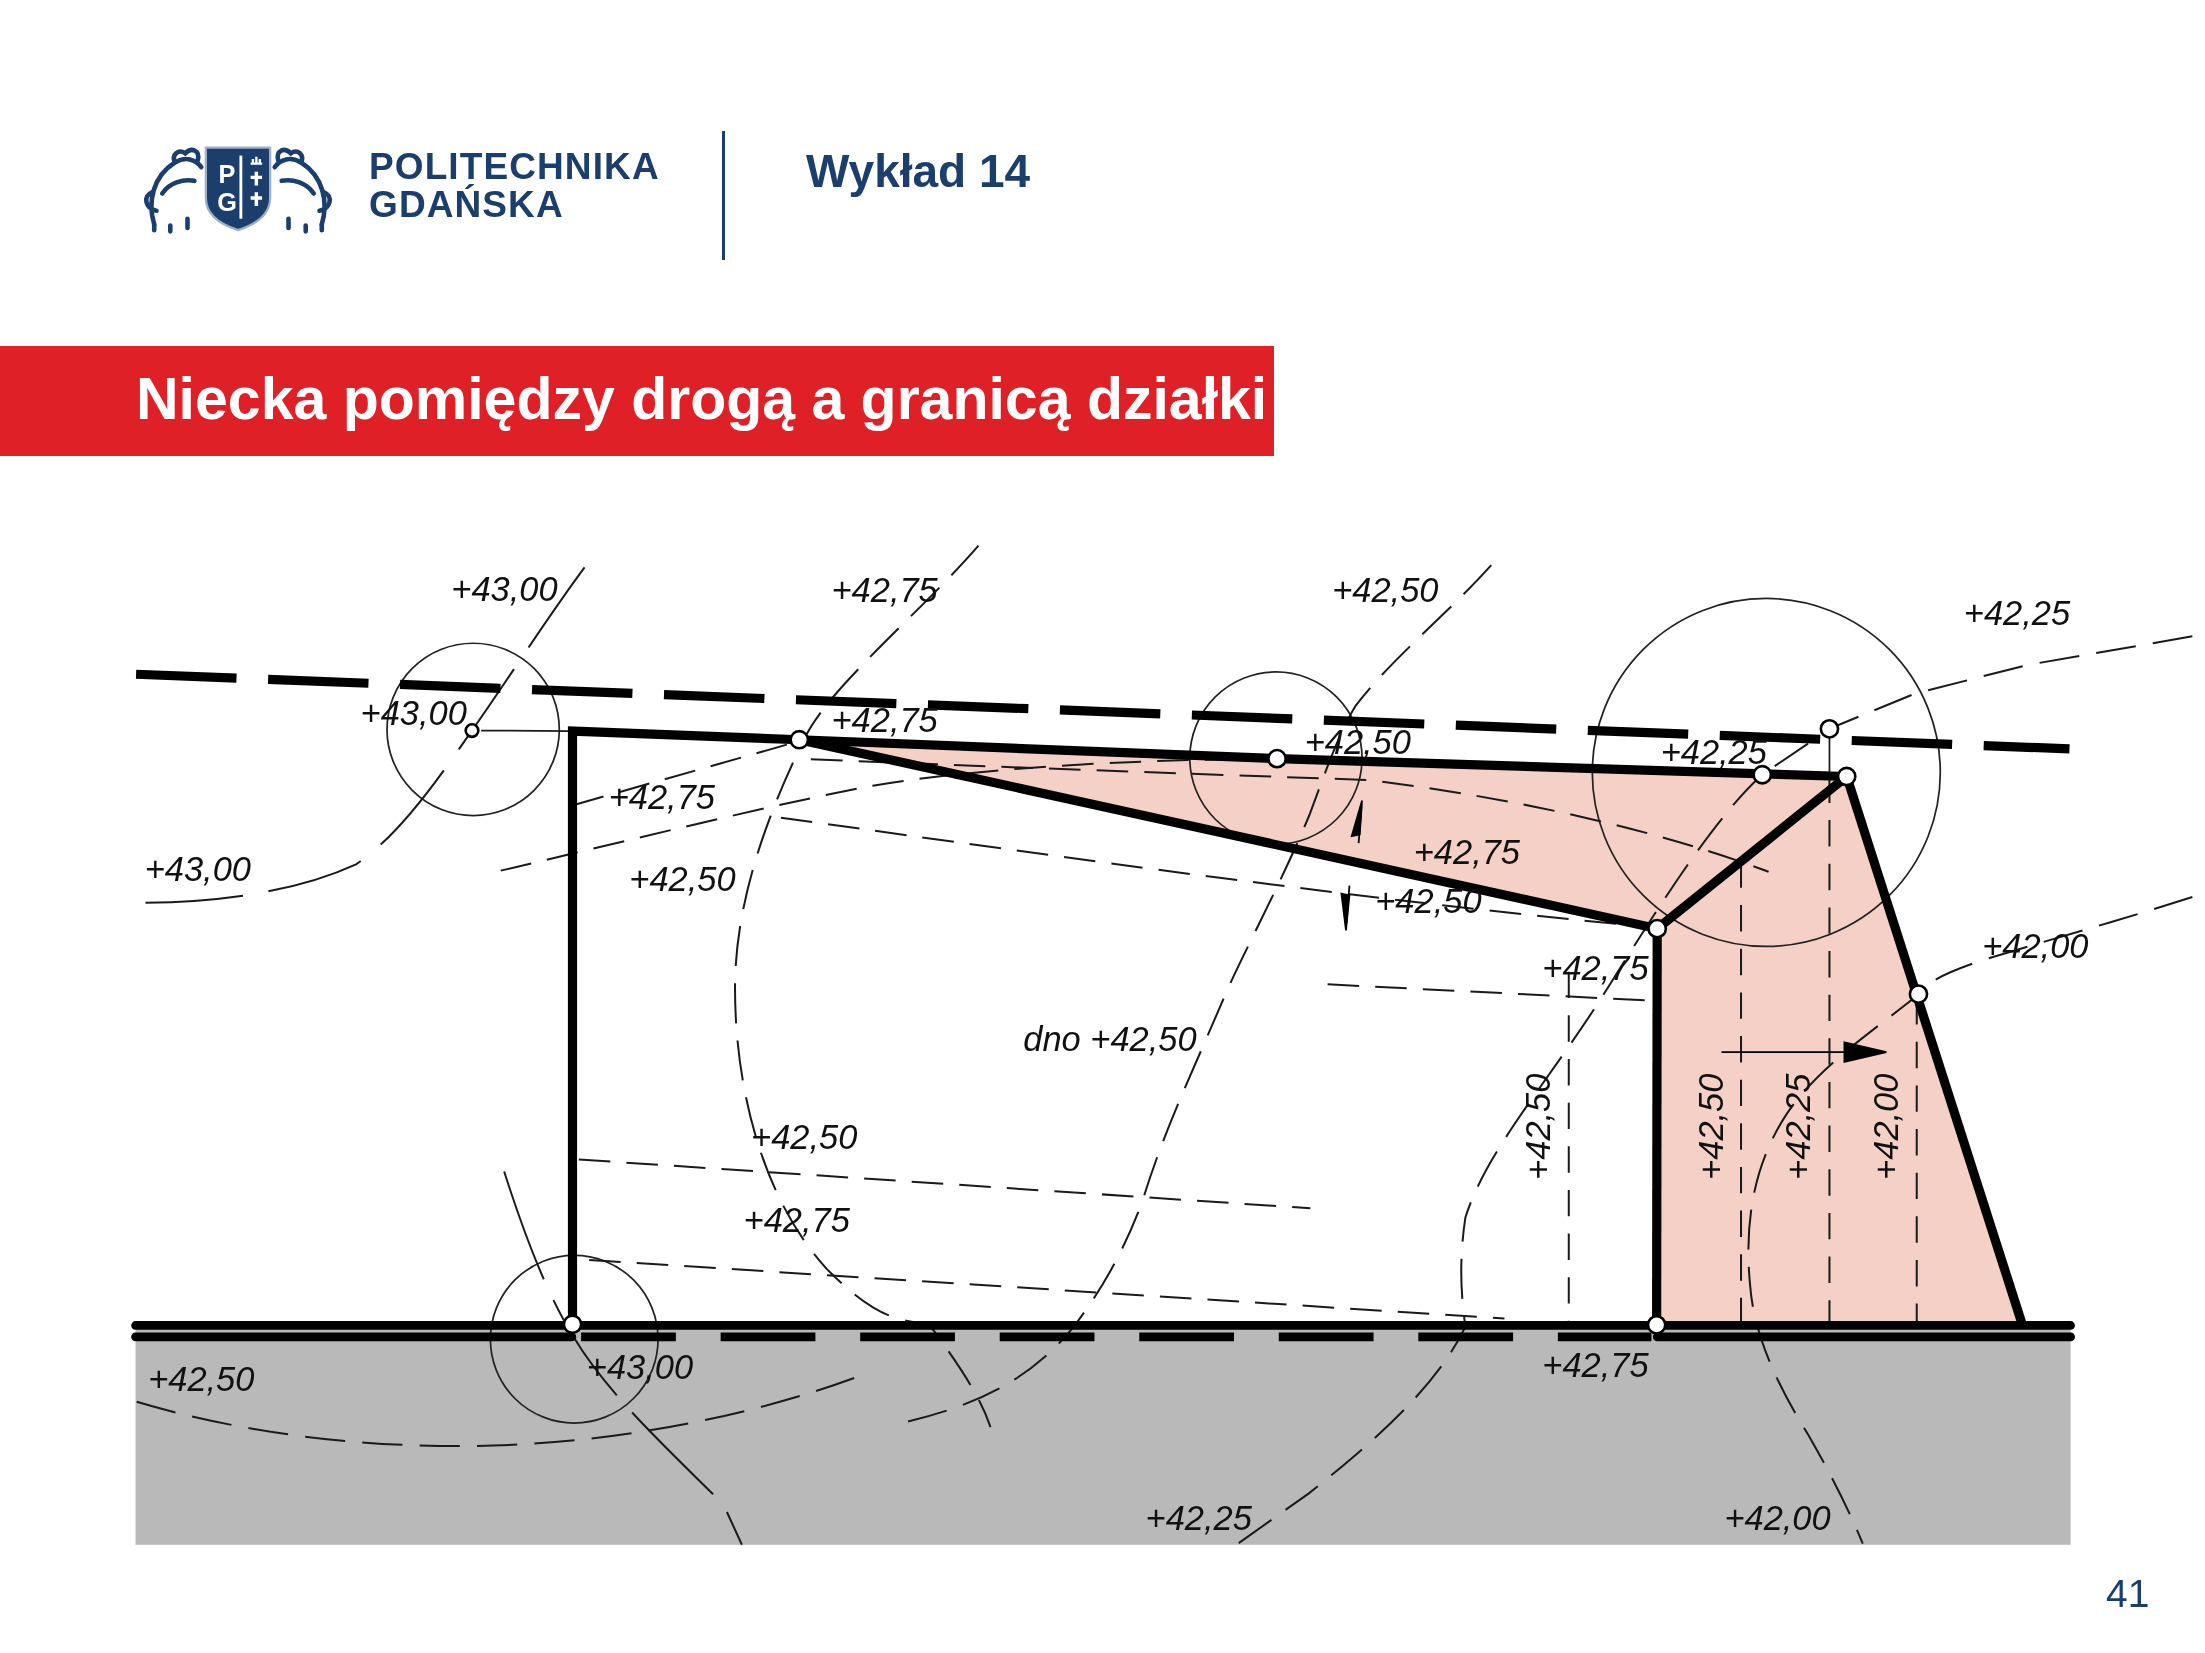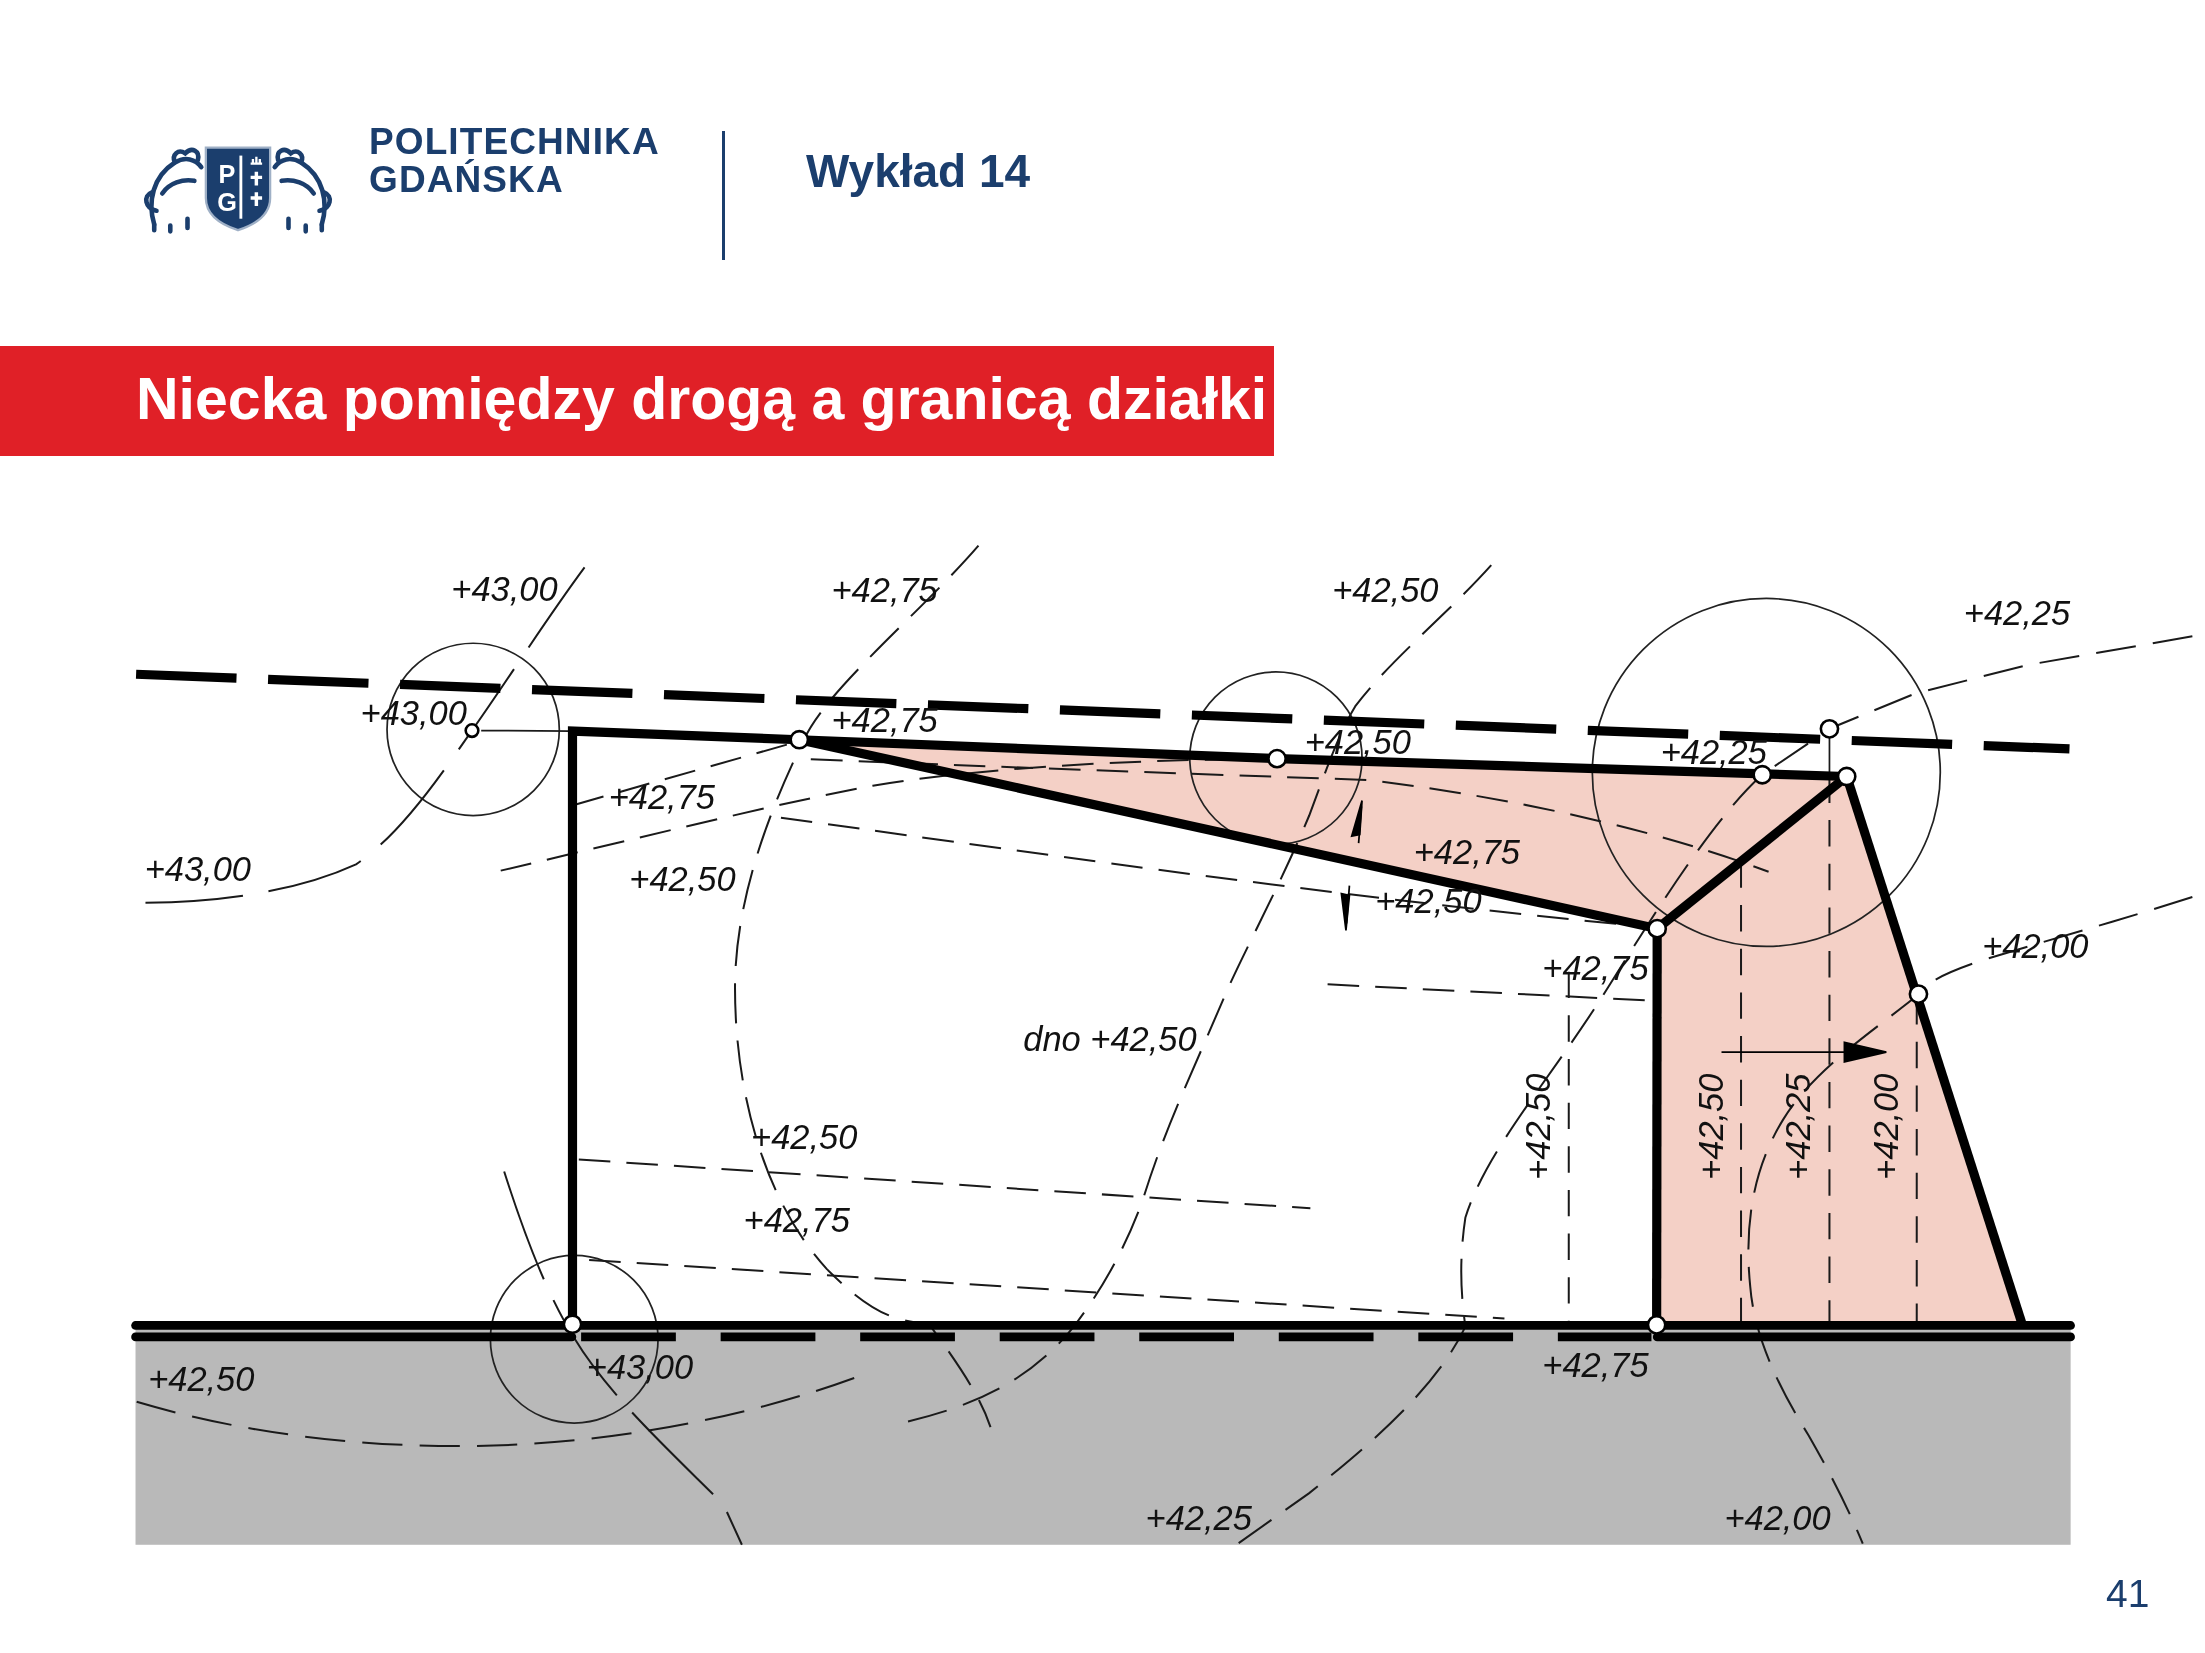--- a/index.html
+++ b/index.html
@@ -3,21 +3,21 @@
 <meta charset="utf-8">
 <style>
   :root{
     --navy:#1b3e6d; --red:#e02027; --pink:#f4d0c6; --gray:#b9b9b9; --ink:#111;
   }
   html,body{margin:0;padding:0;background:#fff;}
   #slide{position:relative;width:2205px;height:1654px;background:#fff;overflow:hidden;
          font-family:"Liberation Sans", sans-serif;}
   
   #logo{position:absolute;left:137px;top:137px;width:202px;height:98px;}
-  #brand{position:absolute;left:369px;top:123px;color:var(--navy);font-weight:bold;
+  #brand{position:absolute;left:369px;top:148px;color:var(--navy);font-weight:bold;
          font-size:37px;line-height:38px;letter-spacing:1.1px;}
   #divider{position:absolute;left:722px;top:131px;width:2.9px;height:129px;background:var(--navy);}
   #lecture{position:absolute;left:806px;top:138px;color:var(--navy);font-weight:bold;
            font-size:46px;line-height:67px;white-space:nowrap;}
   
   #banner{position:absolute;left:0;top:346px;width:1274px;height:110px;background:var(--red);}
   #banner .t{position:absolute;left:136px;top:0;height:94px;line-height:107px;color:#fff;
              font-weight:bold;font-size:59px;white-space:nowrap;}
   
   #drawing{position:absolute;left:0;top:0;width:2205px;height:1654px;}

